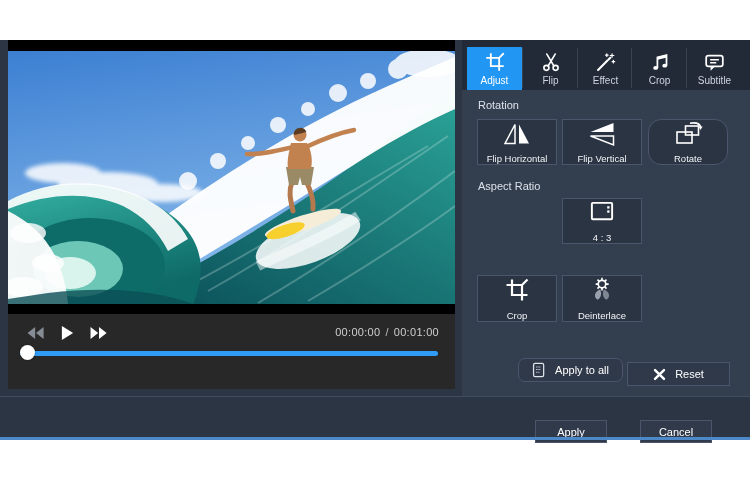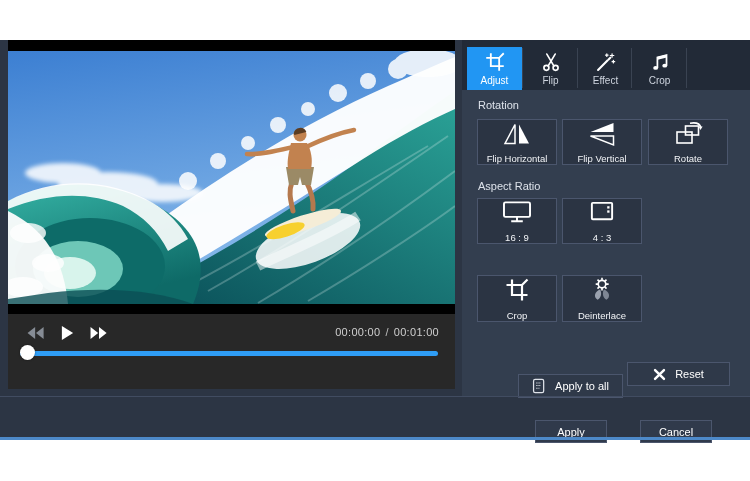--- a/index.html
+++ b/index.html
@@ -204,20 +204,30 @@
           <svg width="21" height="21" viewBox="0 0 24 24">
               <path d="M9.6 18.2 V6.2 L20 3.6 V15.6" stroke="#fff" stroke-width="2" fill="none"></path>
               <path d="M9.6 7.2 L20 4.6" stroke="#fff" stroke-width="3.2"></path>
               <ellipse cx="7.6" cy="18.2" rx="2.8" ry="2.2" fill="#fff"></ellipse>
               <ellipse cx="18" cy="15.6" rx="2.8" ry="2.2" fill="#fff"></ellipse>
             </svg>
         </span>
         <span class="tlabel">Crop</span>
       </div>
       <div class="tabsep" style="left:224px;"></div>
+      <div class="tab" style="left:225px;">
+        <span class="ticon">
+          <svg width="21" height="21" viewBox="0 0 24 24">
+              <rect x="2.5" y="4" width="19" height="12.5" rx="2.5" stroke="#fff" stroke-width="2" fill="none"></rect>
+              <path d="M7.5 16.5 H12.5 L7.5 21.5 Z" fill="#fff"></path>
+              <path d="M7 8.8 H17 M7 12.2 H14" stroke="#fff" stroke-width="1.8"></path>
+            </svg>
+        </span>
+        <span class="tlabel">Subtitle</span>
+      </div>
     </div>
 
     <div class="panel">
       <div class="sec-label" style="top:9px;">Rotation</div>
 
       <div class="toolbtn" style="left:15px;top:29px;">
         <span class="bicon">
           <svg width="30" height="26" viewBox="0 0 30 26">
               <path d="M13 3.5 V22.5 H3 Z" fill="none" stroke="#fff" stroke-width="1.5"></path>
               <path d="M17 3.5 V22.5 H27 Z" fill="#fff"></path>
@@ -227,43 +237,34 @@
       </div>
       <div class="toolbtn" style="left:100px;top:29px;">
         <span class="bicon">
           <svg width="30" height="26" viewBox="0 0 30 26">
               <path d="M3.5 11 H26.5 V2 Z" fill="#fff"></path>
               <path d="M3.5 15 H26.5 V24 Z" fill="none" stroke="#fff" stroke-width="1.5"></path>
             </svg>
         </span>
         <span class="blabel">Flip Vertical</span>
       </div>
-      <div class="toolbtn" style="left:186px;top:29px;">
+      <div class="toolbtn" style="left:186px;top:29px;border-radius:13px;">
         <span class="bicon">
           <svg width="30" height="26" viewBox="0 0 30 26">
               <rect x="12.5" y="5" width="13" height="9" fill="none" stroke="#fff" stroke-width="1.6"></rect>
               <rect x="4" y="11" width="15" height="11" fill="none" stroke="#fff" stroke-width="1.6"></rect>
               <path d="M17 2.2 C23 1.2 27 2.8 27.8 6.5" stroke="#fff" stroke-width="1.6" fill="none"></path>
               <path d="M25.6 5.6 L29.6 5.4 L27.5 9" fill="#fff"></path>
             </svg>
         </span>
         <span class="blabel">Rotate</span>
       </div>
 
       <div class="sec-label" style="top:90px;">Aspect Ratio</div>
 
-      <div class="toolbtn" style="left:15px;top:108px;">
-        <span class="bicon">
-          <svg width="32" height="27" viewBox="0 0 32 28">
-              <rect x="2.5" y="3.5" width="27" height="15" rx="1.5" fill="none" stroke="#fff" stroke-width="2"></rect>
-              <path d="M16 18.5 v3.5 M10 23 h12" stroke="#fff" stroke-width="2"></path>
-            </svg>
-        </span>
-        <span class="blabel">16 : 9</span>
-      </div>
       <div class="toolbtn" style="left:100px;top:108px;">
         <span class="bicon">
           <svg width="32" height="27" viewBox="0 0 32 28">
               <rect x="5.5" y="4" width="21" height="17" rx="1" fill="none" stroke="#fff" stroke-width="2"></rect>
               <rect x="21.4" y="7.5" width="2.4" height="2.4" fill="#fff"></rect>
               <rect x="21.4" y="11.8" width="2.4" height="2.4" fill="#fff"></rect>
             </svg>
         </span>
         <span class="blabel">4 : 3</span>
       </div>
@@ -283,21 +284,21 @@
               <path d="M18 15 C24 17 26 23 21 26.5 C17 24.5 16 19.5 18 15 Z" fill="#7e8694"></path>
               <g stroke="#fff" stroke-width="1.8" fill="none">
                 <circle cx="16" cy="9" r="4.2"></circle>
                 <path d="M16 2 v2.6 M16 13.4 v2.6 M9 9 h2.6 M20.4 9 h3 M11 4 l1.9 1.9 M19.1 12.1 l1.9 1.9 M21 4 l-1.9 1.9 M12.9 12.1 l-1.9 1.9"></path>
               </g>
             </svg>
         </span>
         <span class="blabel">Deinterlace</span>
       </div>
 
-      <div class="wide-btn" style="left:56px;top:284px;width:105px;">
+      <div class="wide-btn" style="left:56px;top:268px;width:105px;border-radius:7px;">
         <span style="display:flex;">
           <svg width="14" height="16" viewBox="0 0 18 20">
               <rect x="2" y="1.5" width="13" height="17" rx="2" fill="none" stroke="#dfe3ea" stroke-width="1.6"></rect>
               <path d="M5.5 6 h6 M5.5 9.5 h6 M5.5 13 h4" stroke="#dfe3ea" stroke-width="1.3" stroke-dasharray="1.6 1.2"></path>
             </svg>
         </span>
         <span>Apply to all</span>
       </div>
       <div class="wide-btn" style="left:165px;top:272px;width:103px;">
         <span style="display:flex;">

